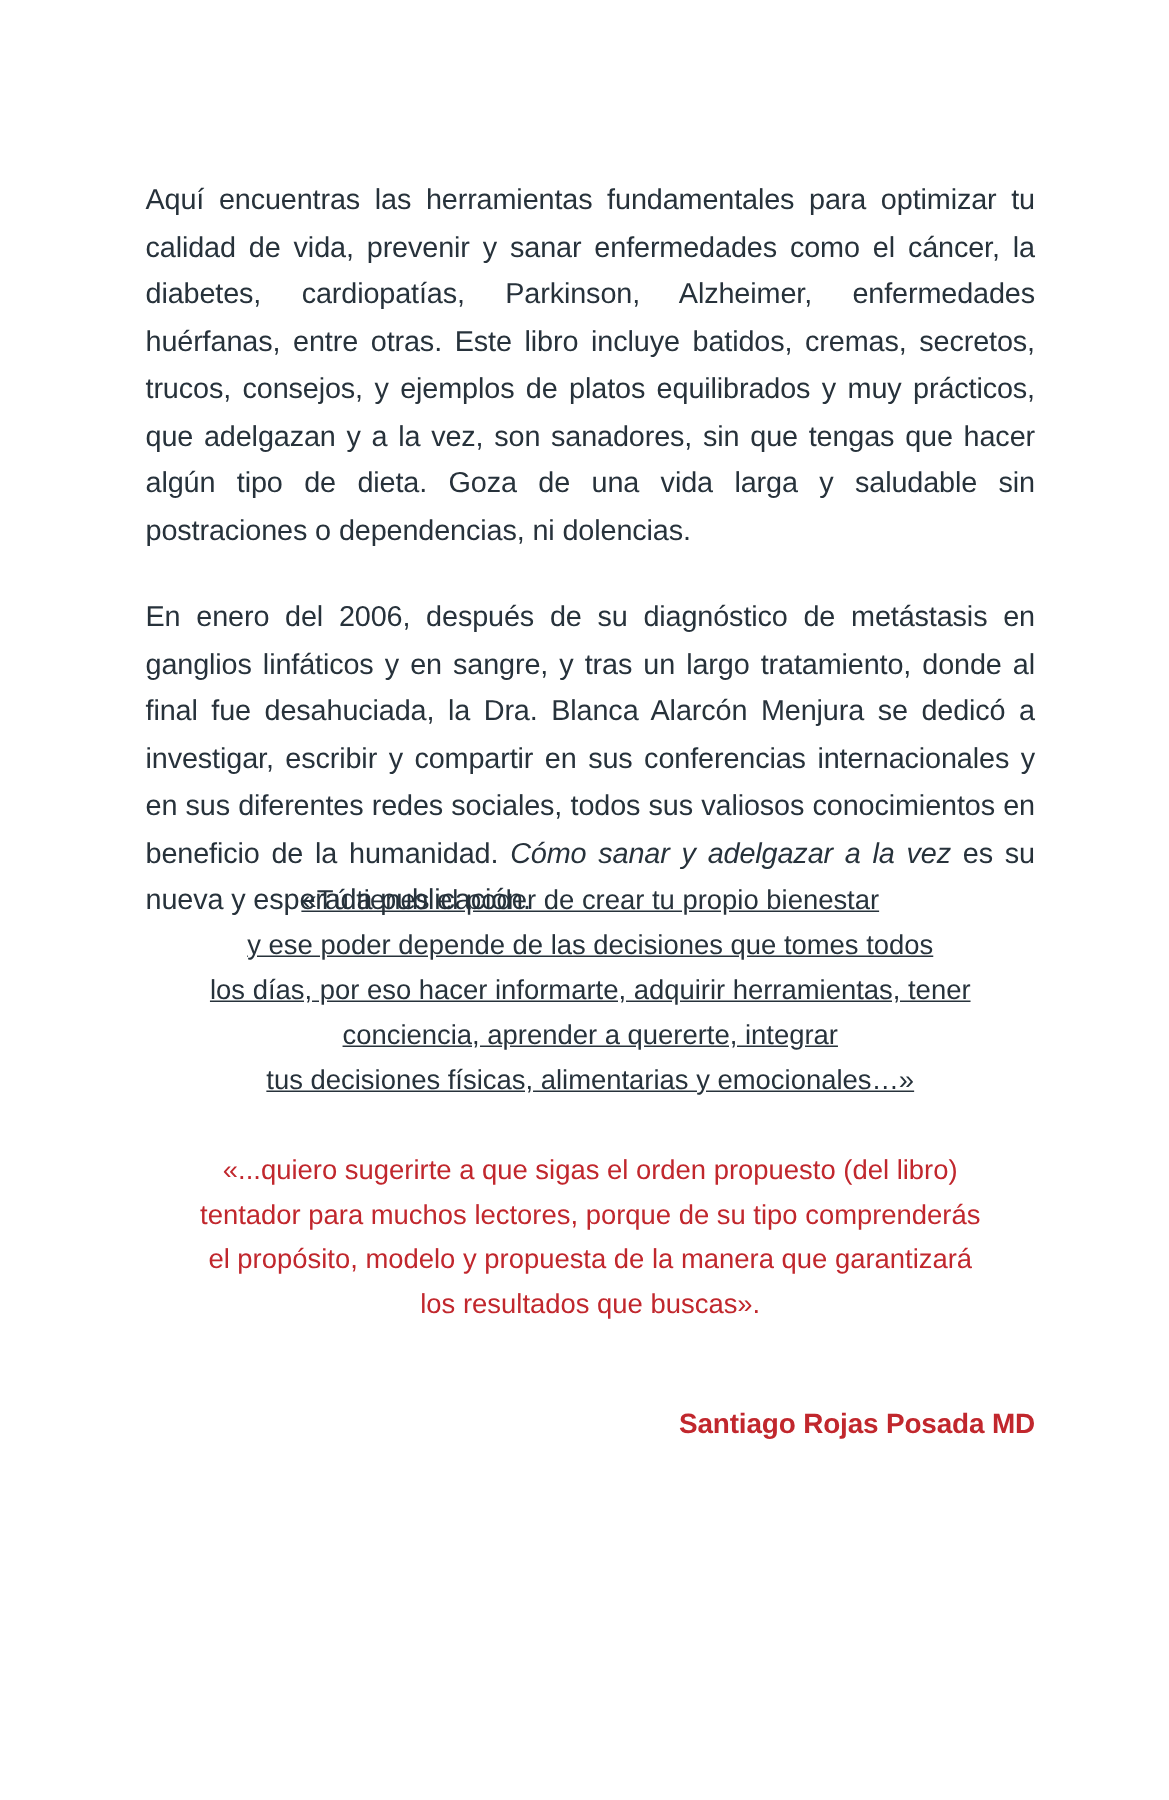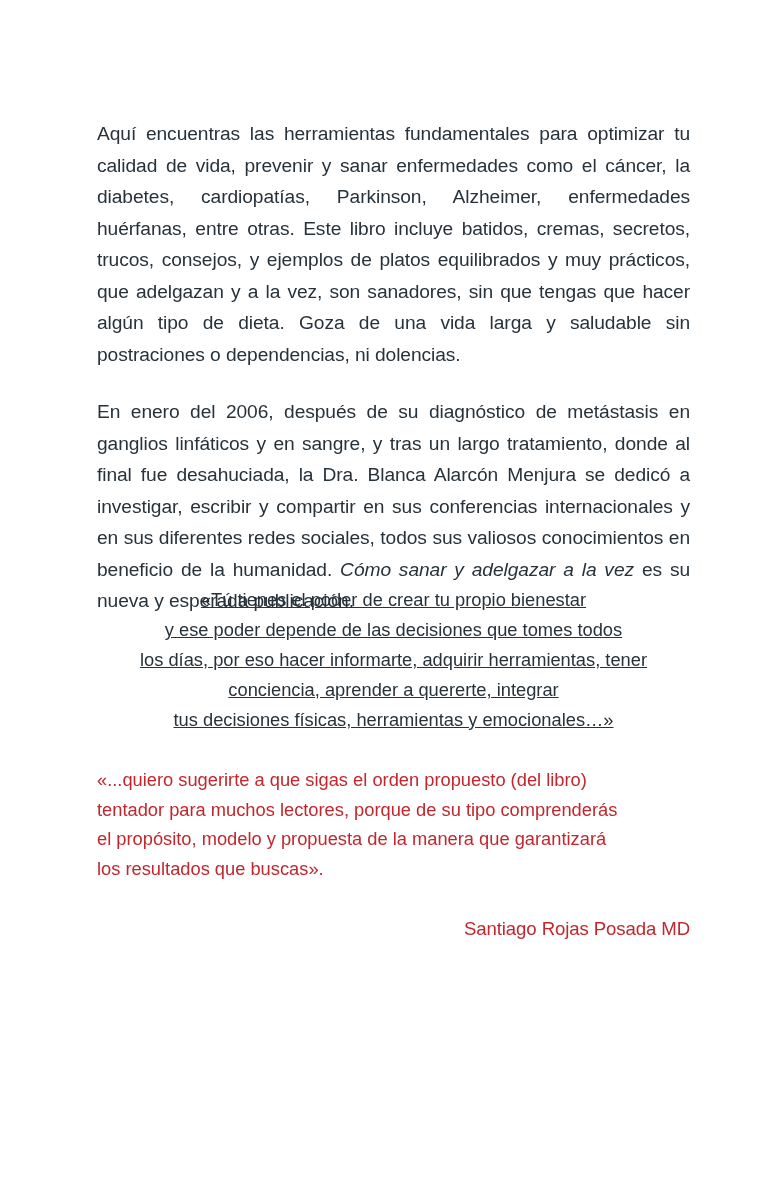--- a/index.html
+++ b/index.html
@@ -50,35 +50,35 @@
     line-height: 30px;
     color: #27323b;
   }
   .quote-block .line { display: block; text-decoration: underline; }
 
   .red-quote {
     position: absolute;
     left: 97px;
     top: 765px;
     width: 593px;
-    text-align: left;
+    text-align: center;
     font-size: 18.3px;
     line-height: 29.5px;
     color: #c1272d;
   }
   .red-quote .line { display: block; }
 
   .attribution {
     position: absolute;
     left: 97px;
-    top: 918px;
+    top: 938px;
     width: 593px;
     text-align: right;
     font-size: 18.6px;
-    font-weight: normal;
+    font-weight: bold;
     color: #c1272d;
     letter-spacing: -0.1px;
   }
 
   
   .footer {
     position: absolute;
     left: 0;
     top: 995px;
     width: 779px;
@@ -93,21 +93,21 @@
   <div class="content">
     <p class="body-par">Aquí encuentras las herramientas fundamentales para optimizar tu calidad de vida, prevenir y sanar enfermedades como el cáncer, la diabetes, cardiopatías, Parkinson, Alzheimer, enfermedades huérfanas, entre otras. Este libro incluye batidos, cremas, secretos, trucos, consejos, y ejemplos de platos equilibrados y muy prácticos, que adelgazan y a la vez, son sanadores, sin que tengas que hacer algún tipo de dieta. Goza de una vida larga y saludable sin postraciones o dependencias, ni dolencias.</p>
     <p class="body-par"><span>En enero del 2006, después de su diagnóstico de metástasis en ganglios linfáticos y en sangre, y tras un largo tratamiento, donde al final fue desahuciada, la Dra. Blanca Alarcón Menjura se dedicó a investigar, escribir y compartir en sus conferencias internacionales y en sus diferentes redes sociales, todos sus valiosos conocimientos en beneficio de la humanidad. </span><span class="italic">Cómo sanar y adelgazar a la vez</span><span> es su nueva y esperada publicación.</span></p>
   </div>
 
   <div class="quote-block">
     <span class="line">«Tú tienes el poder de crear tu propio bienestar</span>
     <span class="line">y ese poder depende de las decisiones que tomes todos</span>
     <span class="line">los días, por eso hacer informarte, adquirir herramientas, tener</span>
     <span class="line">conciencia, aprender a quererte, integrar</span>
-    <span class="line">tus decisiones físicas, herramientas y emocionales…»</span>
+    <span class="line">tus decisiones físicas, alimentarias y emocionales…»</span>
   </div>
 
   <div class="red-quote">
     <span class="line">«...quiero sugerirte a que sigas el orden propuesto (del libro)</span>
     <span class="line">tentador para muchos lectores, porque de su tipo comprenderás</span>
     <span class="line">el propósito, modelo y propuesta de la manera que garantizará</span>
     <span class="line">los resultados que buscas».</span>
   </div>
 
   <div class="attribution">Santiago Rojas Posada MD</div>

